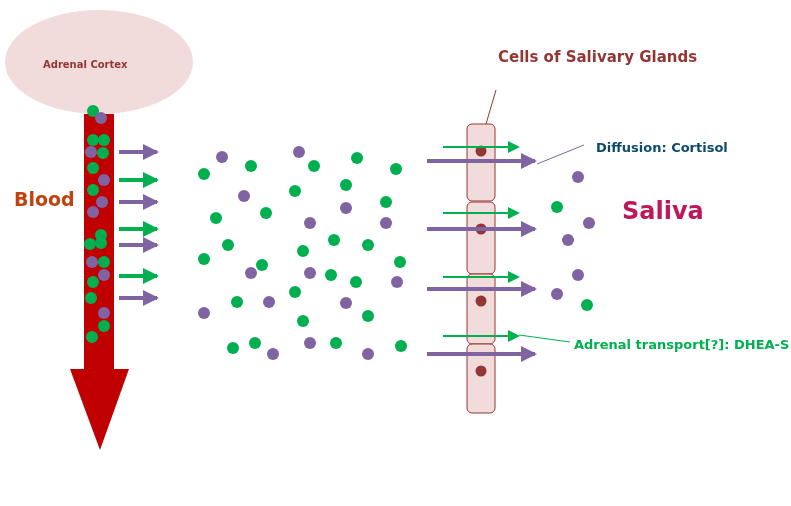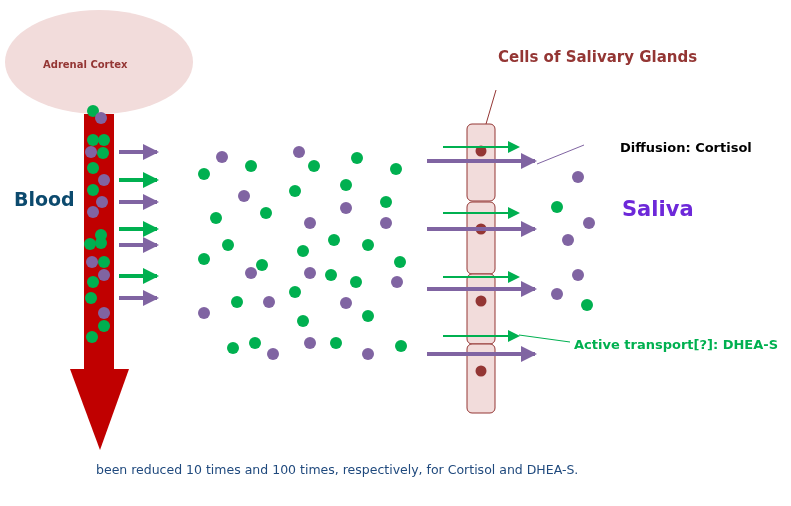--- a/index.html
+++ b/index.html
@@ -1,23 +1,23 @@
 <!DOCTYPE html>
 <html><head>
 <meta charset="utf-8">
 <style>
   html, body { margin:0; padding:0; background:#ffffff; }
   body { width:791px; height:506px; position:relative; overflow:hidden; font-family:"DejaVu Sans", sans-serif; }
   #diagram { position:absolute; left:0; top:0; width:791px; height:506px; }
   .lbl { position:absolute; white-space:nowrap; font-family:"DejaVu Sans", sans-serif; font-weight:bold; }
   .lbl-adrenal { left:43px; top:59px; font-size:10px; color:#943634; }
   .lbl-cells { left:498px; top:48px; font-size:15px; color:#943634; }
-  .lbl-blood { left:14px; top:188px; font-size:19px; color:#0c4a6e; }
-  .lbl-saliva { left:622px; top:197px; font-size:21px; color:#6d28d9; }
-  .lbl-diffusion { left:596px; top:140px; font-size:13px; color:#000000;margin-left:24px; }
+  .lbl-blood { left:14px; top:188px; font-size:19px; color:#c2410c; }
+  .lbl-saliva { left:622px; top:197px; font-size:24px; color:#be185d; }
+  .lbl-diffusion { left:596px; top:140px; font-size:13px; color:#0c4a6e; }
   .lbl-active { left:574px; top:337px; font-size:13px; color:#00b050; }
   .footnote { position:absolute; left:96px; top:459px; font-size:12.5px; line-height:21px; color:#1f497d; font-family:"DejaVu Sans", sans-serif; }
   .footnote div { white-space:nowrap; }
 </style>
 </head>
 <body>
 
 <svg id="diagram" viewBox="0 0 791 506" xmlns="http://www.w3.org/2000/svg">
   <defs>
     <marker id="ahP" markerWidth="4" markerHeight="4" refX="3.5" refY="2" orient="auto" markerUnits="strokeWidth">
@@ -153,17 +153,16 @@
   <line x1="496" y1="90" x2="486" y2="124" stroke="#943634" stroke-width="1"></line>
   <line x1="537" y1="164" x2="584" y2="145" stroke="#8064a2" stroke-width="1"></line>
   <line x1="519" y1="335" x2="570" y2="342" stroke="#00b050" stroke-width="1"></line>
 </svg>
 
 <div class="lbl lbl-adrenal">Adrenal Cortex</div>
 <div class="lbl lbl-cells">Cells of Salivary Glands</div>
 <div class="lbl lbl-blood">Blood</div>
 <div class="lbl lbl-saliva">Saliva</div>
 <div class="lbl lbl-diffusion">Diffusion: Cortisol</div>
-<div class="lbl lbl-active">Active transport[?]: DHEA-S</div>
+<div class="lbl lbl-active">Adrenal transport[?]: DHEA-S</div>
 
 <div class="footnote">
-  <div>been reduced 10 times and 100 times, respectively, for Cortisol and DHEA-S.</div>
 </div>
 
 </body></html>

